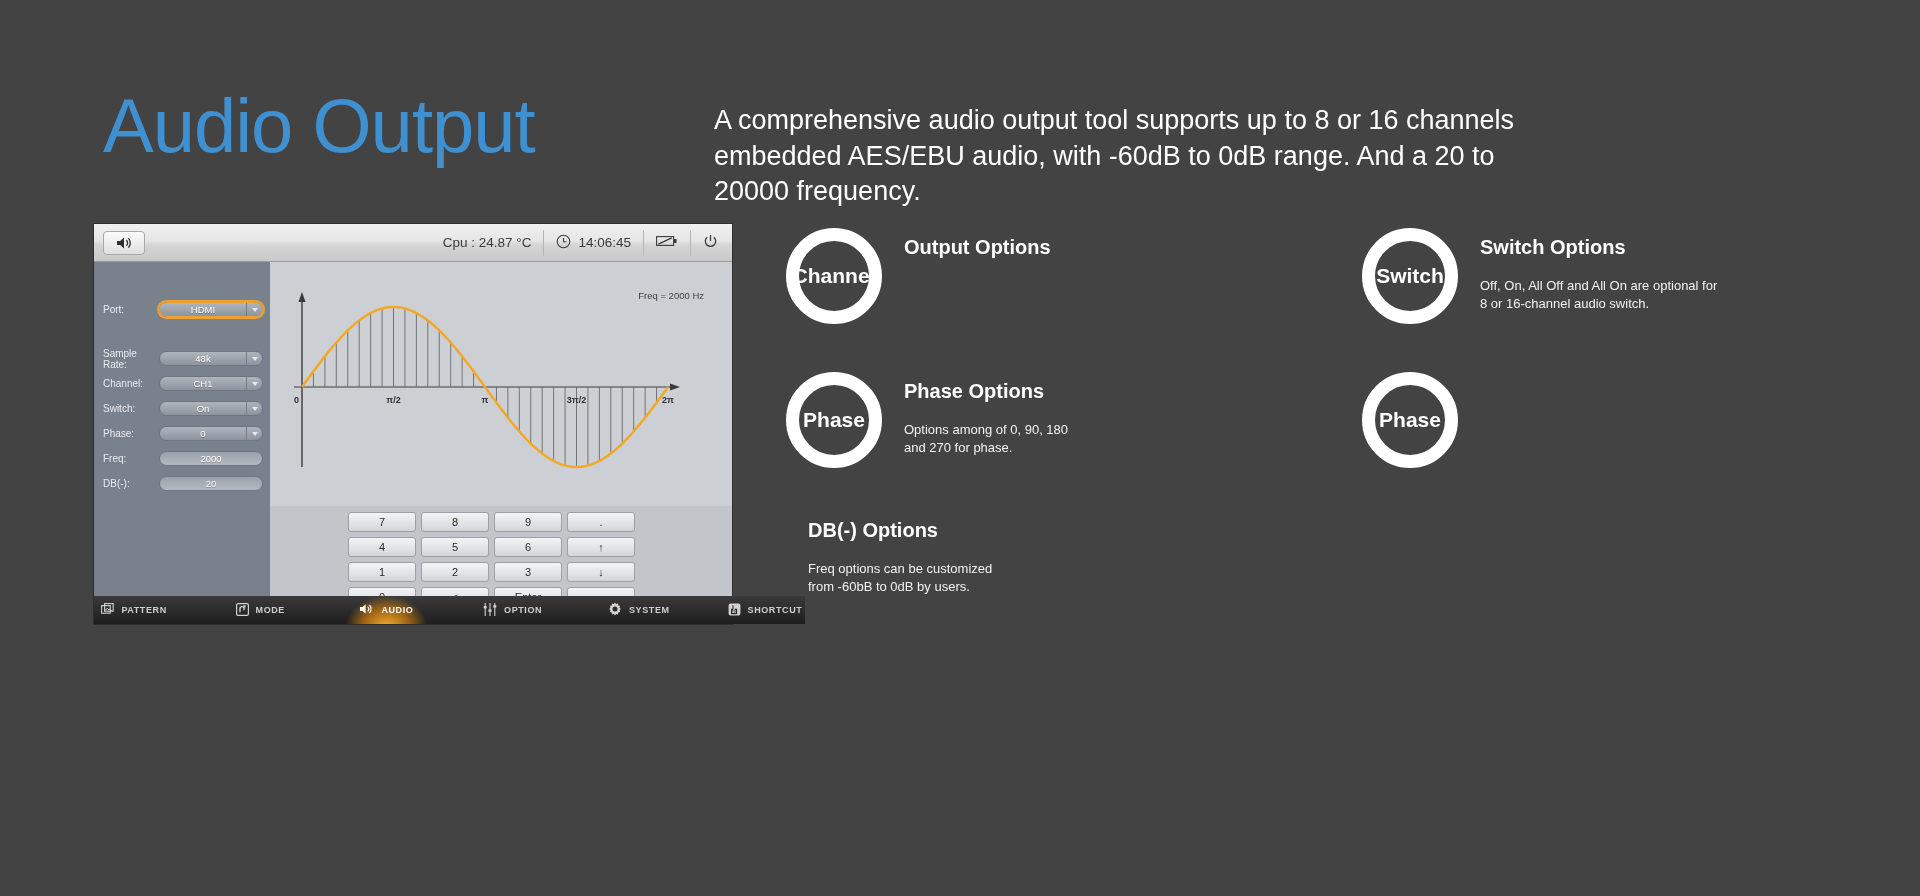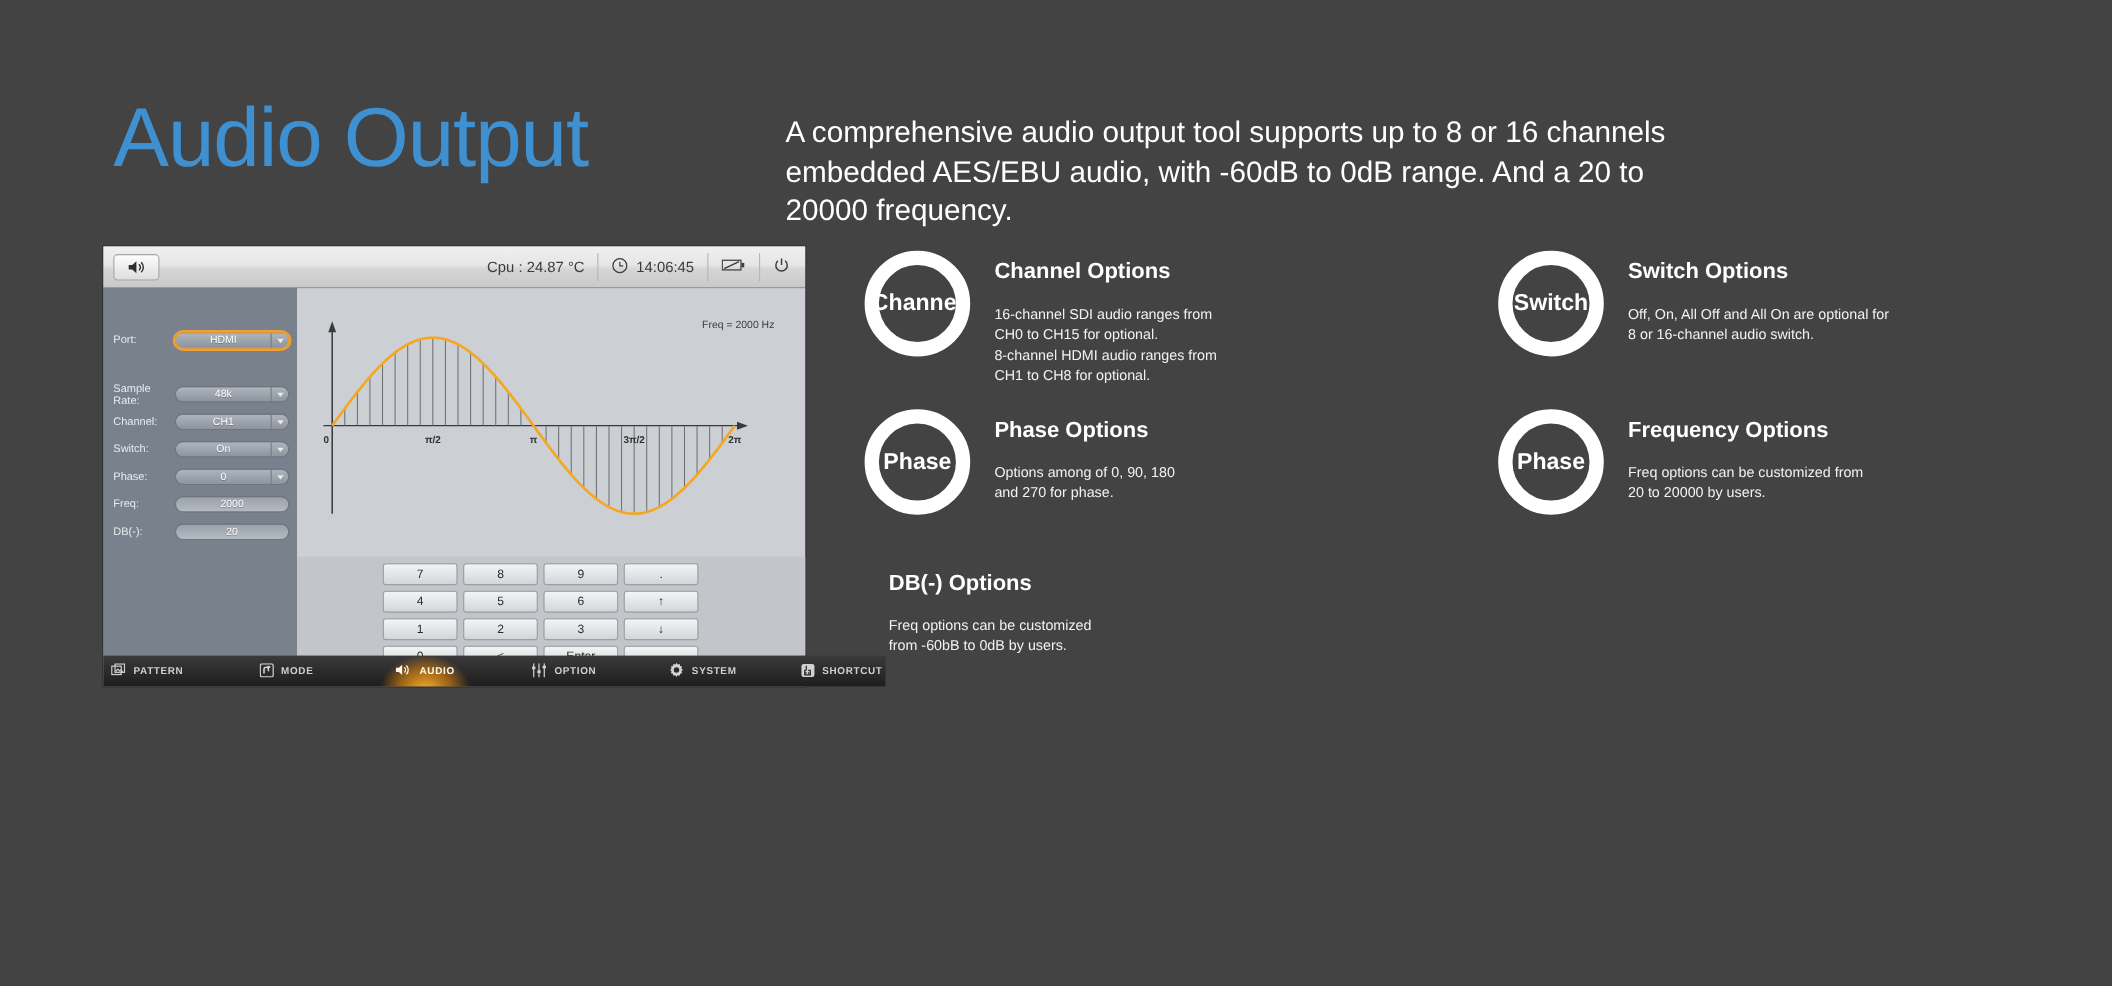--- a/index.html
+++ b/index.html
@@ -398,25 +398,21 @@
       </div>
   </div>
 
   <div class="features">
 
     <div class="feat" style="left:0; top:0; width:420px">
       <div class="circle">
         <span>Channel</span>
       </div>
       <div class="feat-text">
-        <div class="feat-title">Channel Options</div>
-        <div class="feat-body">16-channel SDI audio ranges from
-CH0 to CH15 for optional.
-8-channel HDMI audio ranges from
-CH1 to CH8 for optional.</div>
+        <div class="feat-title">Output Options</div>
       </div>
     </div>
 
     <div class="feat" style="left:576px; top:0; width:470px">
       <div class="circle">
         <span>Switch</span>
       </div>
       <div class="feat-text">
         <div class="feat-title">Switch Options</div>
         <div class="feat-body">Off, On, All Off and All On are optional for
@@ -431,25 +427,20 @@
       <div class="feat-text">
         <div class="feat-title">Phase Options</div>
         <div class="feat-body">Options among of 0, 90, 180
 and 270 for phase.</div>
       </div>
     </div>
 
     <div class="feat" style="left:576px; top:144px; width:470px">
       <div class="circle">
         <span>Phase</span>
-      </div>
-      <div class="feat-text">
-        <div class="feat-title">Frequency Options</div>
-        <div class="feat-body">Freq options can be customized from
-20 to 20000 by users.</div>
       </div>
     </div>
 
     <div class="feat" style="left:0; top:283px; width:420px">
       <div class="feat-text">
         <div class="feat-title">DB(-) Options</div>
         <div class="feat-body">Freq options can be customized
 from -60bB to 0dB by users.</div>
       </div>
     </div>

